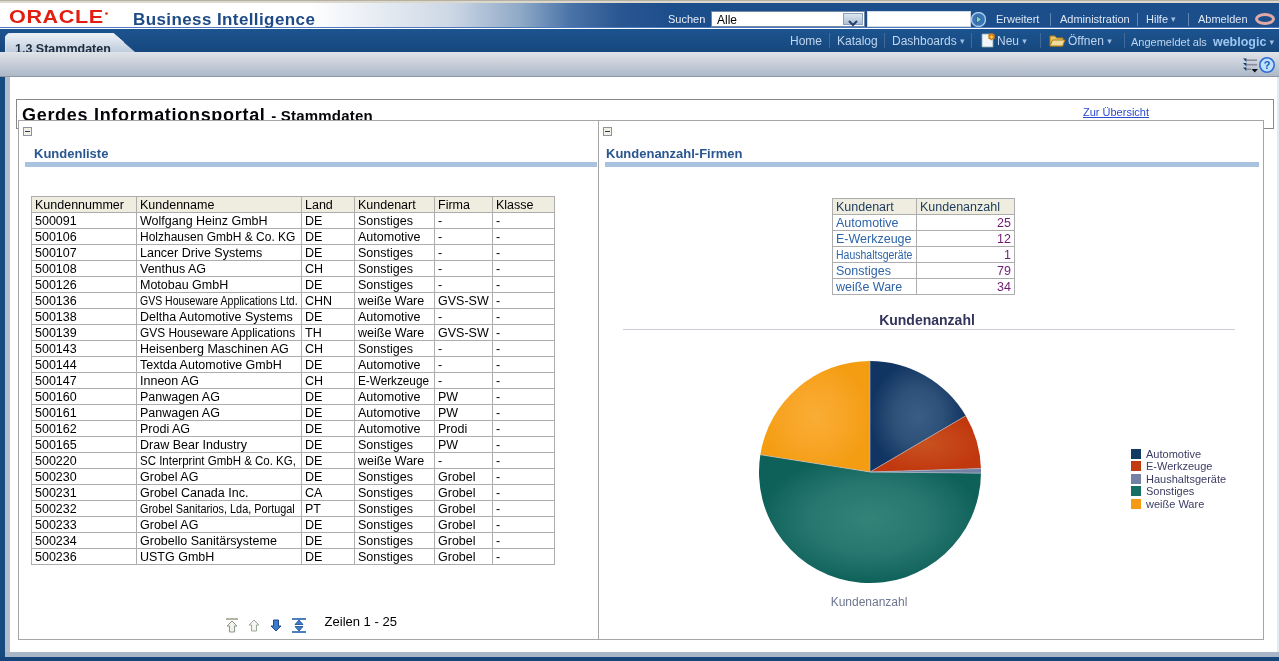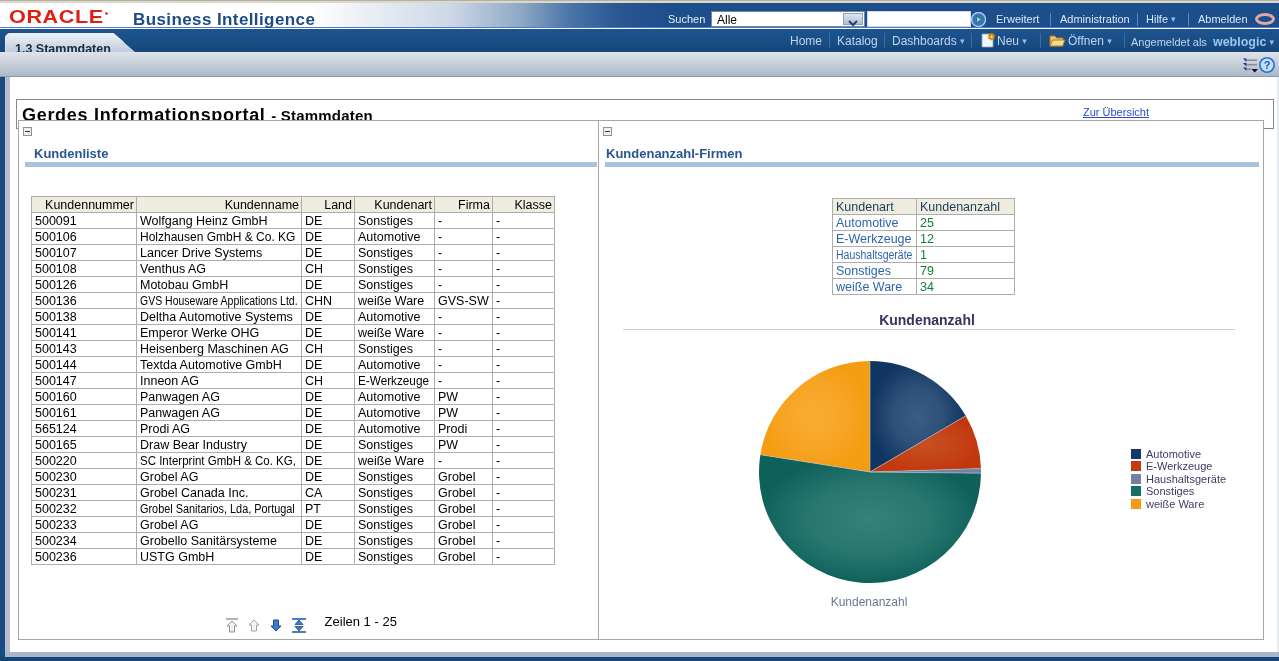--- a/index.html
+++ b/index.html
@@ -47,28 +47,28 @@
 #lpanel { left:18px; top:120px; width:583px; height:520px; }
 #rpanel { left:598px; top:120px; width:666px; height:520px; }
 .colbox { position:absolute; width:9px; height:9px; background:#f2efe4; border:1px solid #8a94a0; }
 .colbox i { position:absolute; left:1px; top:3px; width:5px; height:1px; background:#1a3c6e; }
 .ptitle { position:absolute; font-size:13px; font-weight:bold; color:#29568f; }
 .pbar { position:absolute; height:5px; background:#a9c3df; }
 
 table { border-collapse:collapse; font-size:13px; }
 #dtab { position:absolute; left:12px; top:75px; table-layout:fixed; width:524px; }
 #dtab th, #dtab td { border:1px solid #adadad; height:16px; padding:0 2px 0 3px; font-weight:normal; text-align:left; white-space:nowrap; overflow:hidden; font-size:12.5px; }
-#dtab th { background:#efede0;text-align:right; }
+#dtab th { background:#efede0; }
 #dtab { border:1px solid #969696; }
 .cond { display:inline-block; transform-origin:0 50%; white-space:nowrap; }
 
 #stab { position:absolute; left:233px; top:77px; table-layout:fixed; width:183px; }
 #stab th, #stab td { border:1px solid #adadad; height:16px; padding:0 3px; font-weight:normal; text-align:left; white-space:nowrap; overflow:hidden; font-size:12.5px; }
 #stab th { background:#efede0; color:#1a3a5c; }
-#stab td.n { color:#15803d; }
+#stab td.n { text-align:right; color:#701a75; }
 #stab td.l { color:#2e64a8; }
 
 #ctitle { position:absolute; left:0; top:191px; width:656px; text-align:center; font-size:14px; font-weight:bold; color:#33335c; }
 #cline { position:absolute; left:24px; top:208px; width:612px; height:1px; background:#c9ceda; }
 #clabel { position:absolute; left:0; top:474px; width:540px; text-align:center; font-size:12px; color:#6e7690; }
 .lgd { position:absolute; left:532px; font-size:11px; color:#3c3c64; }
 .lgd b { display:inline-block; width:10px; height:10px; margin-right:5px; position:relative; top:1px; }
 
 #pager { position:absolute; left:0px; top:495px; width:583px; text-align:center; }
 #pager span.z { font-size:13px; color:#000; position:relative; top:-4px; margin-left:8px; }
@@ -241,25 +241,25 @@
         </tr>
     <tr>
           <td>500138</td>
           <td>Deltha Automotive Systems</td>
           <td>DE</td>
           <td>Automotive</td>
           <td>-</td>
           <td>-</td>
         </tr>
     <tr>
-          <td>500141</td>
-          <td>Emperor Werke OHG</td>
-          <td>DE</td>
+          <td>500139</td>
+          <td><span class="cond" style="transform:scaleX(0.95);">GVS Houseware Applications</span></td>
+          <td>TH</td>
           <td>weiße Ware</td>
-          <td>-</td>
+          <td>GVS-SW</td>
           <td>-</td>
         </tr>
     <tr>
           <td>500143</td>
           <td>Heisenberg Maschinen AG</td>
           <td>CH</td>
           <td>Sonstiges</td>
           <td>-</td>
           <td>-</td>
         </tr>
@@ -289,21 +289,21 @@
         </tr>
     <tr>
           <td>500161</td>
           <td>Panwagen AG</td>
           <td>DE</td>
           <td>Automotive</td>
           <td>PW</td>
           <td>-</td>
         </tr>
     <tr>
-          <td>565124</td>
+          <td>500162</td>
           <td>Prodi AG</td>
           <td>DE</td>
           <td>Automotive</td>
           <td>Prodi</td>
           <td>-</td>
         </tr>
     <tr>
           <td>500165</td>
           <td>Draw Bear Industry</td>
           <td>DE</td>

